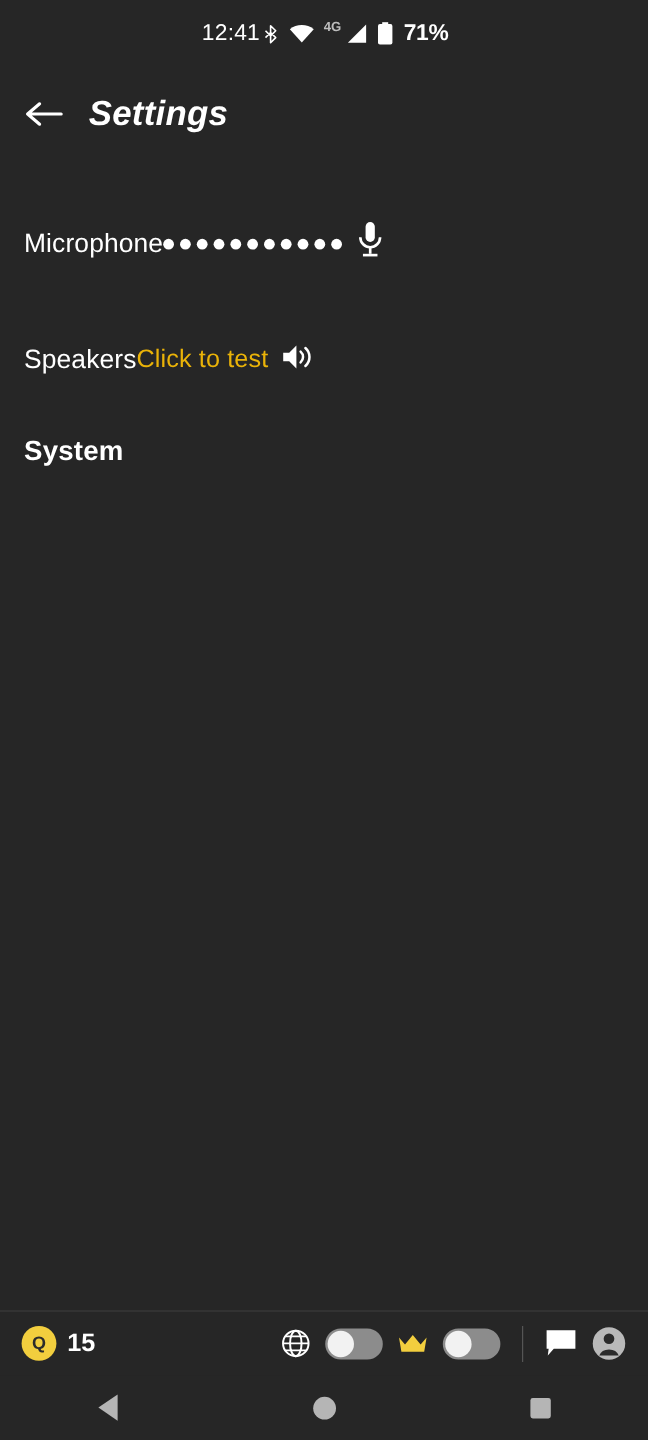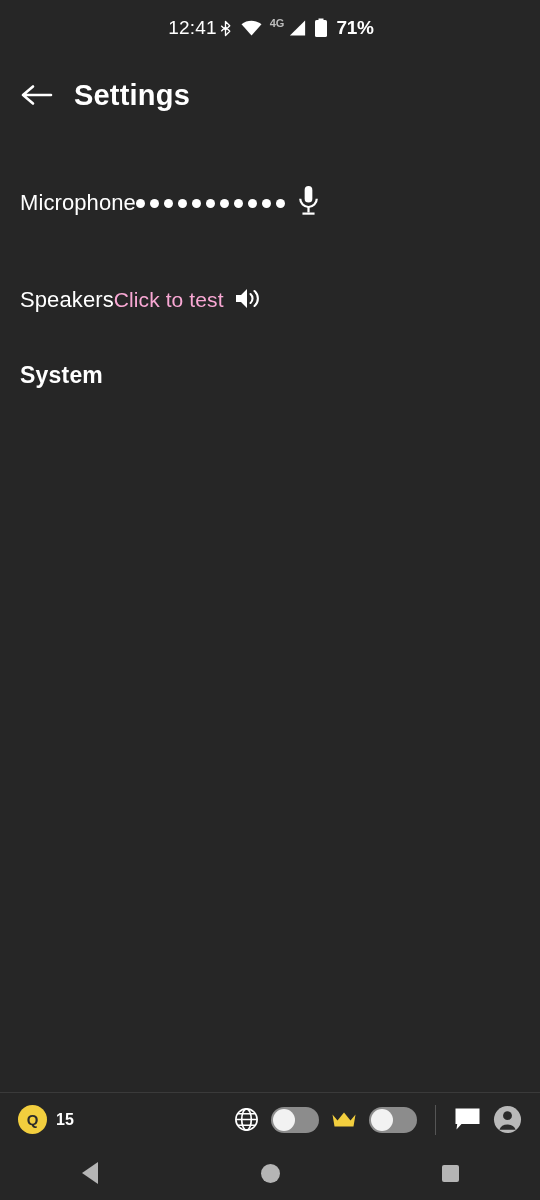--- a/index.html
+++ b/index.html
@@ -55,20 +55,21 @@
   }
 
   
   .header {
     display: flex;
     align-items: center;
     gap: 20px;
     padding: 16px 0 0 20px;
     height: 62px;
     box-sizing: border-box;
+    font-style: italic;
   }
   .back-arrow {
     width: 34px;
     height: 34px;
     display: flex;
     align-items: center;
     justify-content: center;
     cursor: pointer;
   }
   .page-title {
@@ -96,21 +97,21 @@
     color: #ffffff;
     letter-spacing: .1px;
   }
   .row-value {
     display: flex;
     align-items: center;
     gap: 10px;
   }
   .row-value-text {
     font-size: 21px;
-    color: #f9a8d4;
+    color: #eab308;
     letter-spacing: .1px;
   }
   .mic-meter {
     display: flex;
     align-items: center;
     gap: 5px;
   }
   .mic-meter .dot {
     width: 9px;
     height: 9px;
@@ -177,21 +178,21 @@
     background: #f2ce3e;
     display: flex;
     align-items: center;
     justify-content: center;
     font-size: 15px;
     font-weight: 700;
     color: #2b2b2b;
     font-family: "Liberation Sans", sans-serif;
   }
   .coin-count {
-    font-size: 16px;
+    font-size: 21px;
     font-weight: 700;
     color: #ffffff;
   }
   .bottom-right {
     display: flex;
     align-items: center;
     gap: 12px;
   }
   .toggle {
     width: 48px;

